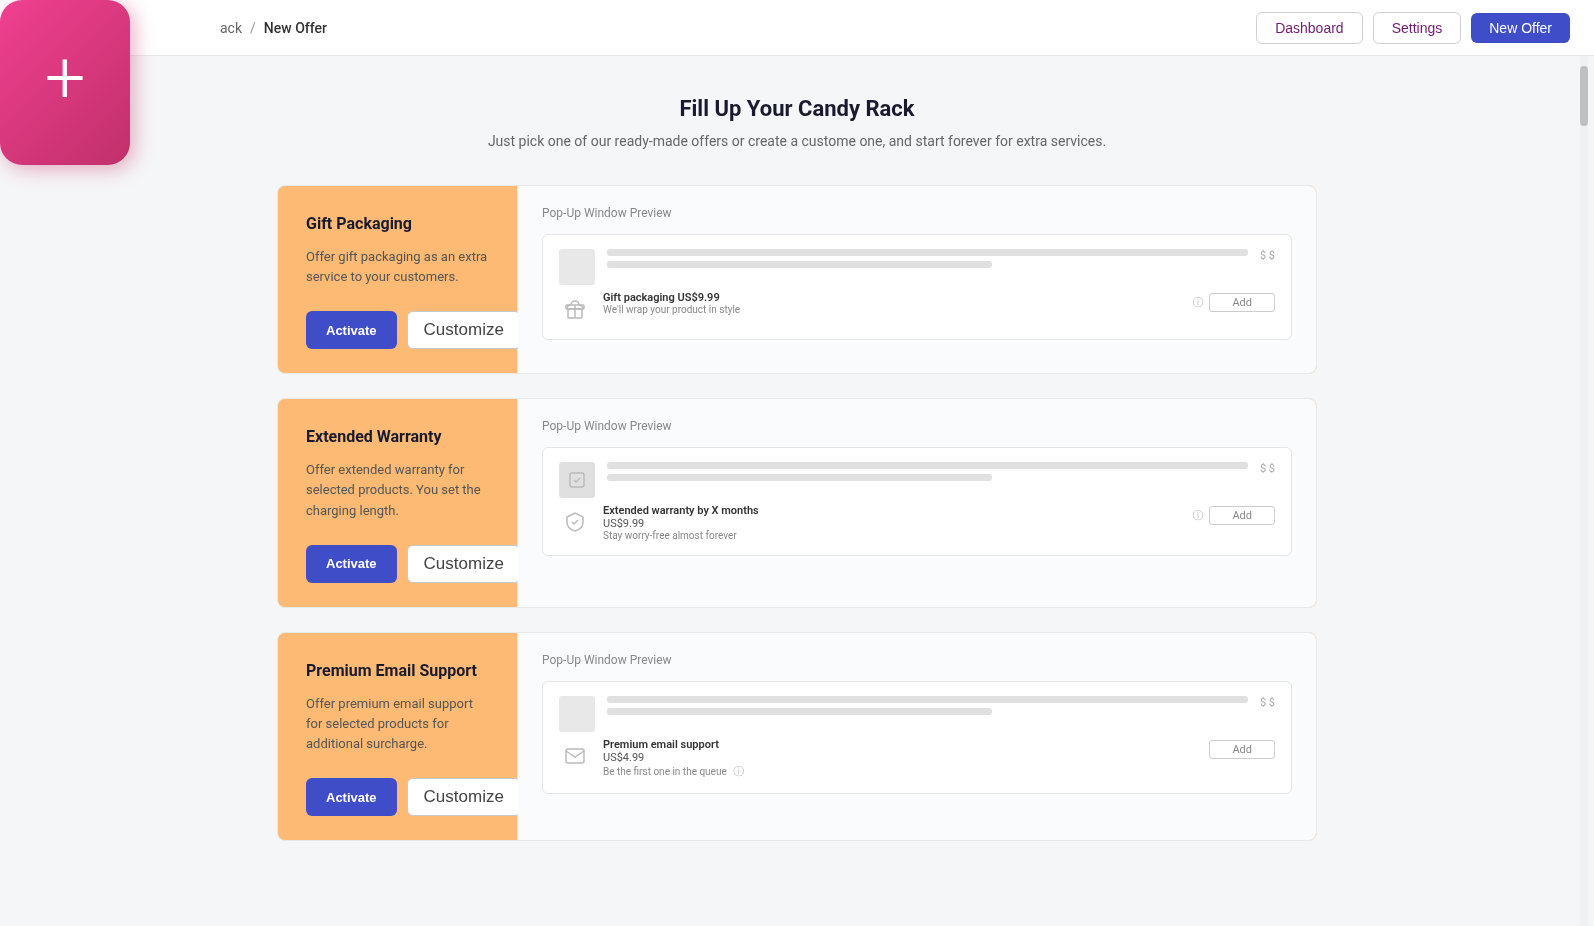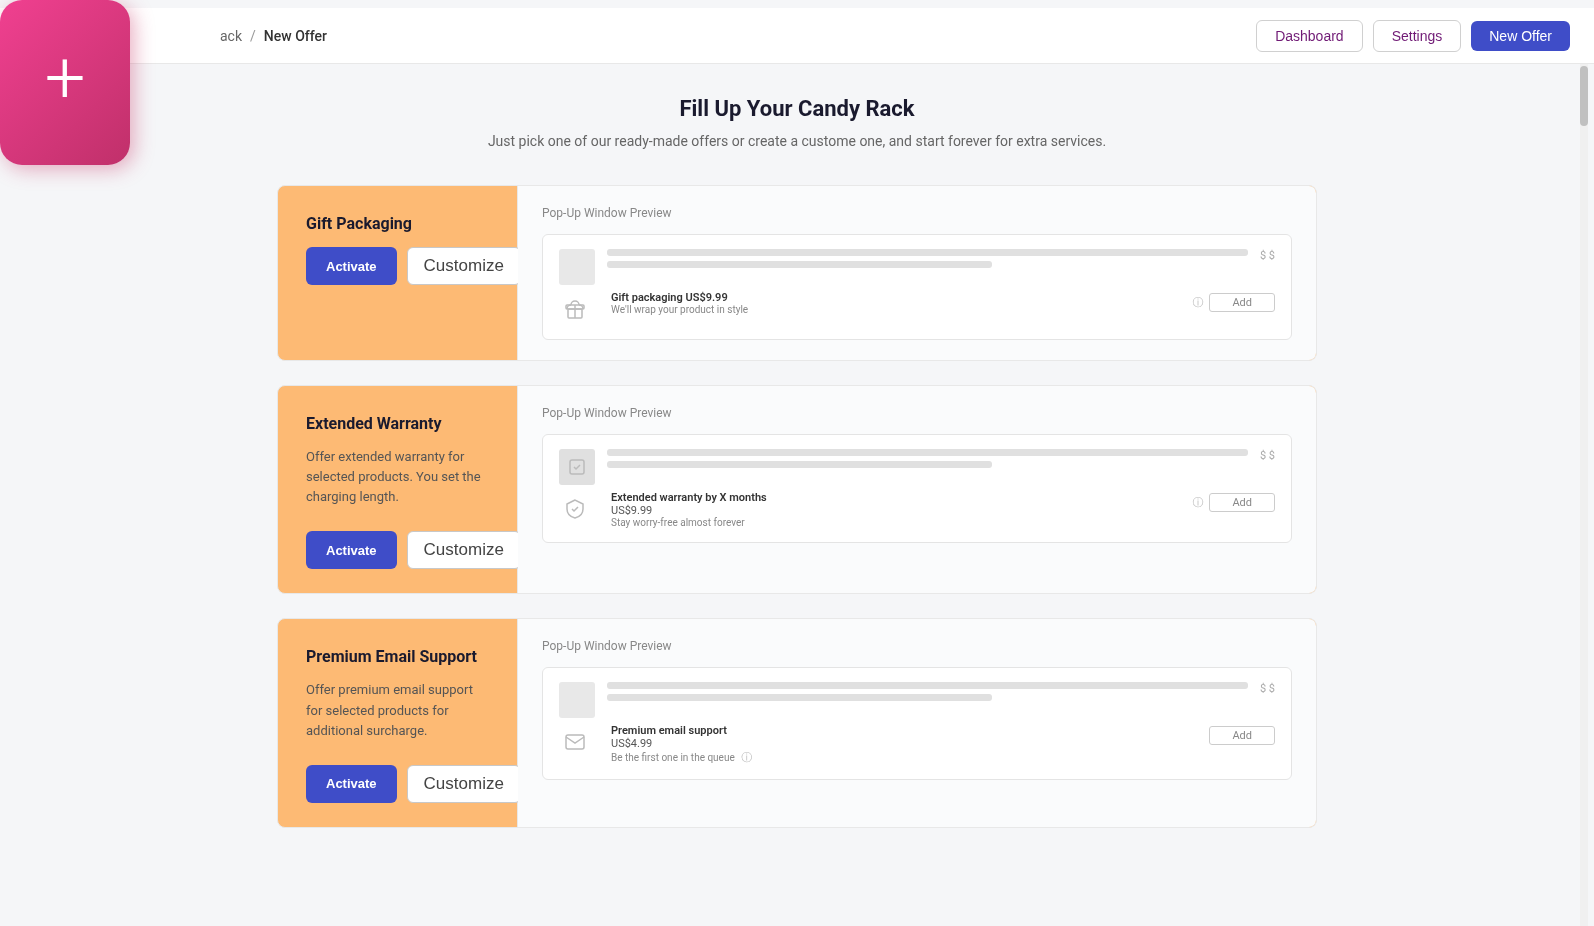--- a/index.html
+++ b/index.html
@@ -36,21 +36,21 @@
     
     .header {
       background: white;
       border-bottom: 1px solid #e8e8e8;
       height: 56px;
       display: flex;
       align-items: center;
       justify-content: space-between;
       padding: 0 24px 0 220px;
       position: sticky;
-      top: 8px;
+      top: 0;
       z-index: 50;
     }
     .breadcrumb {
       display: flex;
       align-items: center;
       gap: 8px;
       font-size: 14px;
       color: #666;
     }
     .breadcrumb .separator {
@@ -202,21 +202,21 @@
     .fake-line.full { width: 100%; }
     .fake-price {
       font-size: 11px;
       color: #aaa;
       white-space: nowrap;
     }
 
     .popup-item-row {
       display: flex;
       align-items: flex-start;
-      gap: 20px;
+      gap: 12px;
     }
     .popup-item-icon {
       width: 32px;
       height: 32px;
       display: flex;
       align-items: center;
       justify-content: center;
       flex-shrink: 0;
       margin-top: 2px;
     }
@@ -297,20 +297,21 @@
   </div>
 </div>
 
 <div class="main">
   <h1 class="page-title">Fill Up Your Candy Rack</h1>
   <p class="page-subtitle">Just pick one of our ready-made offers or create a custome one, and start forever for extra services.</p>
 
   <div class="offer-card">
     <div class="offer-info">
       <div class="offer-title">Gift Packaging</div>
+      <div class="offer-desc">Offer gift packaging as an extra service to your customers.</div>
       <div class="offer-actions">
         <button class="btn-activate">Activate</button>
         <button class="btn-customize">Customize</button>
       </div>
     </div>
     <div class="offer-preview">
       <div class="preview-label">Pop-Up Window Preview</div>
       <div class="popup-mockup">
         <div class="popup-top-row">
           <div class="fake-img-block"></div>

